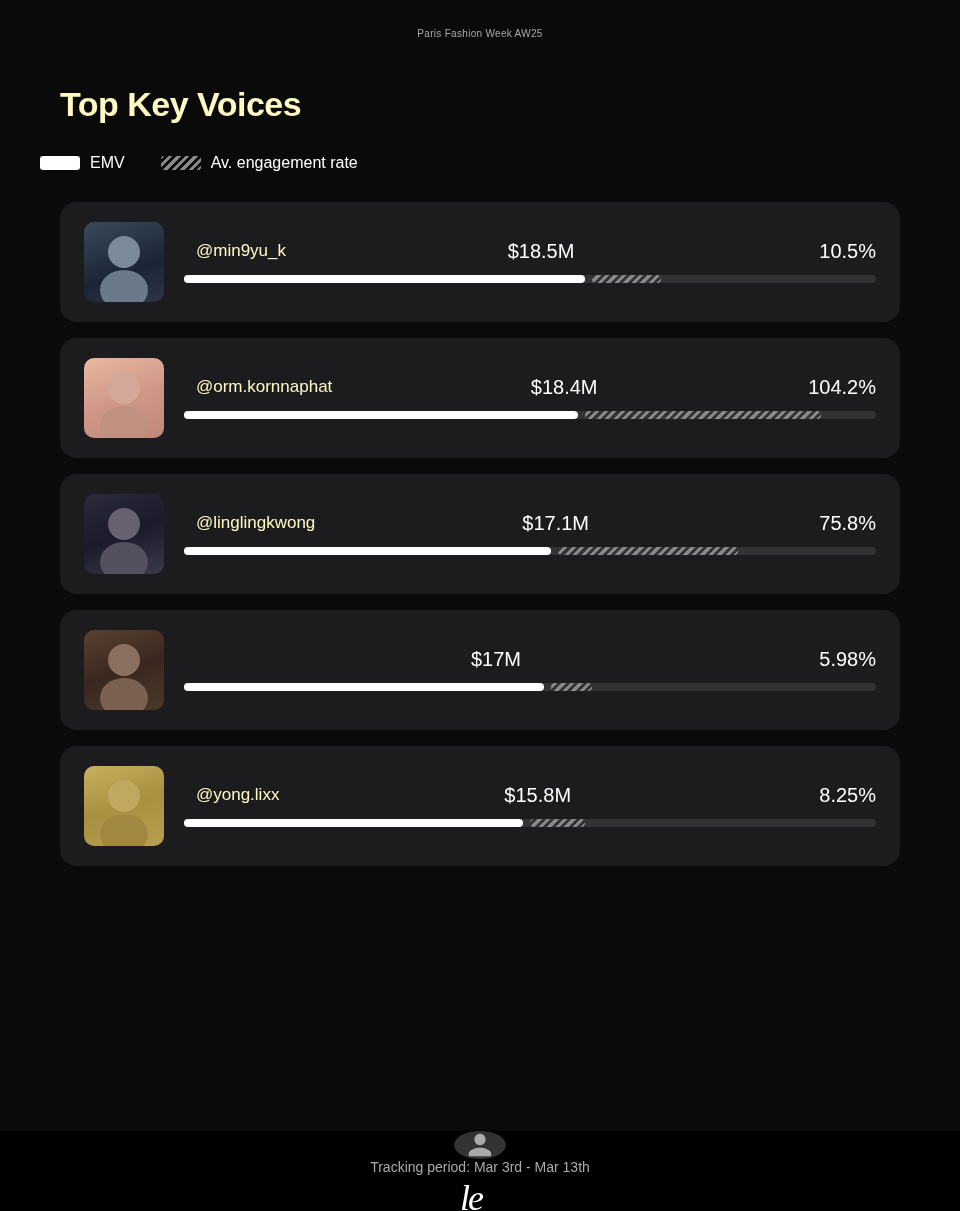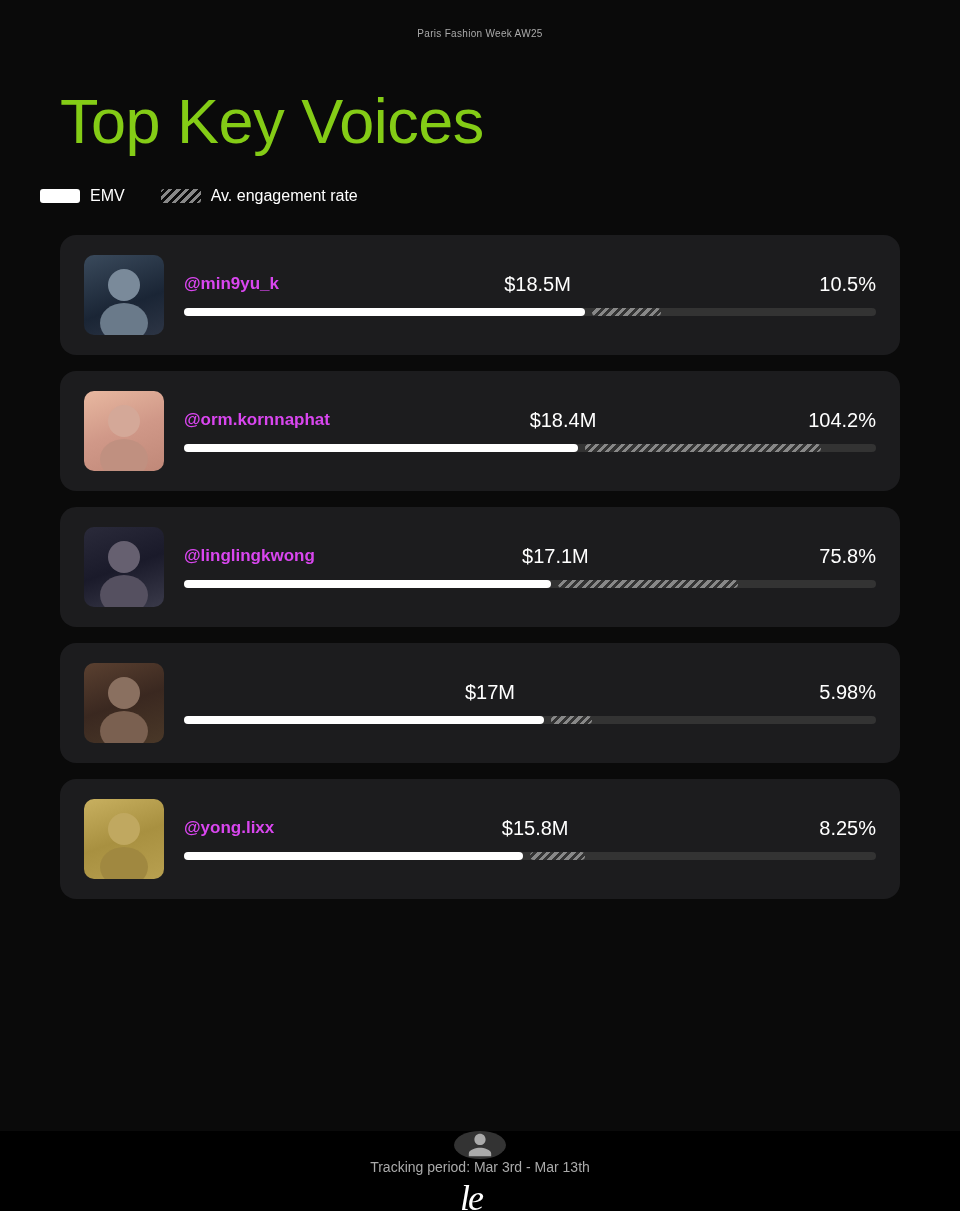--- a/index.html
+++ b/index.html
@@ -15,23 +15,23 @@
 
     .page-header {
       text-align: center;
       padding: 28px 0 16px;
       color: #aaaaaa;
       font-size: 10px;
       letter-spacing: 0.3px;
     }
 
     .main-title {
-      font-size: 63px;
-      font-weight: 400;
-      color: #84cc16;
+      font-size: 34px;
+      font-weight: 700;
+      color: #fef9c3;
       padding: 30px 60px 20px;
       letter-spacing: -0.5px;
     }
 
     .legend {
       display: flex;
       align-items: center;
       gap: 36px;
       padding: 10px 40px 30px;
     }
@@ -100,22 +100,23 @@
 
     .card-top-row {
       display: flex;
       align-items: center;
       justify-content: space-between;
       margin-bottom: 10px;
     }
 
     .handle {
       font-size: 17px;
-      color: #d946ef;
-      font-weight: 700;
+      color: #fef9c3;
+      font-weight: 400;
+      margin-left: 12px;
     }
 
     .emv {
       font-size: 20px;
       color: #ffffff;
       font-weight: 500;
     }
 
     .engagement {
       font-size: 20px;

